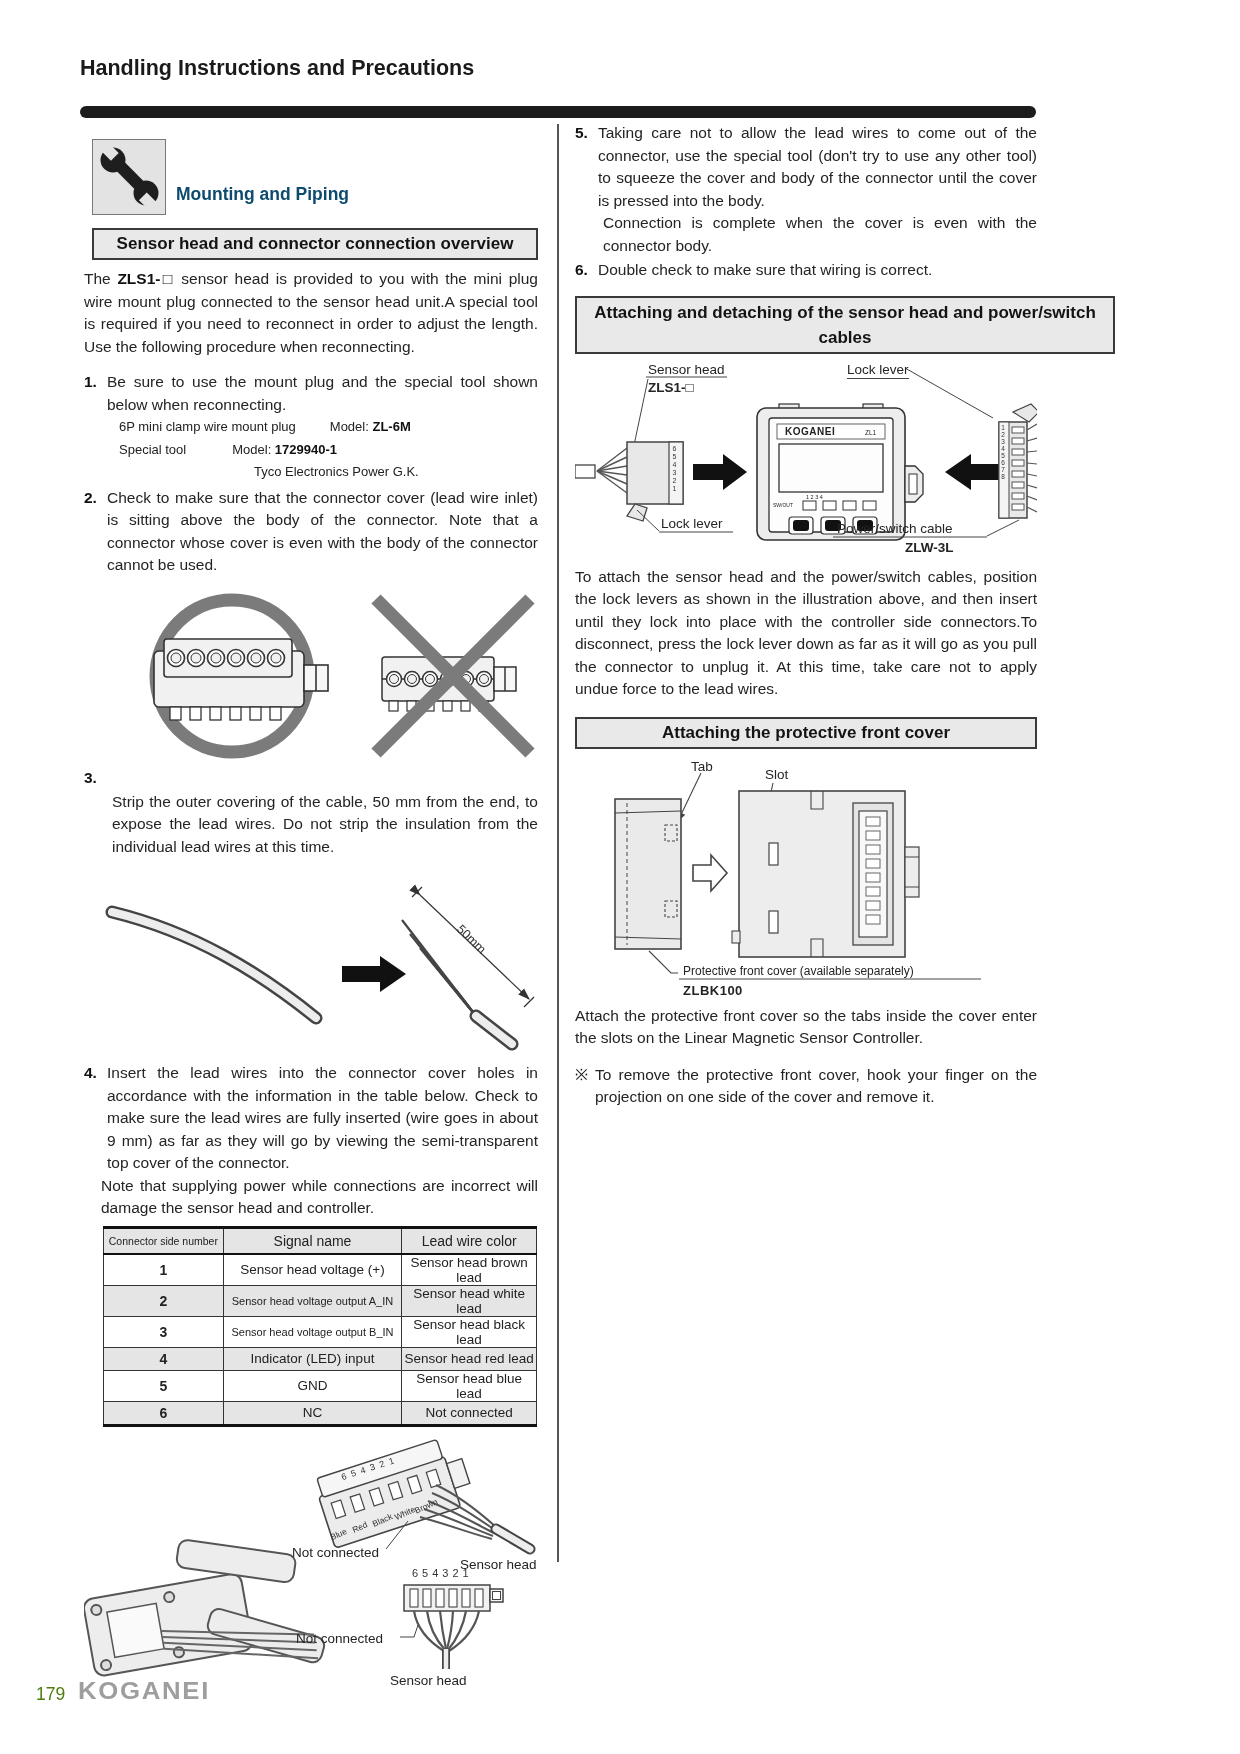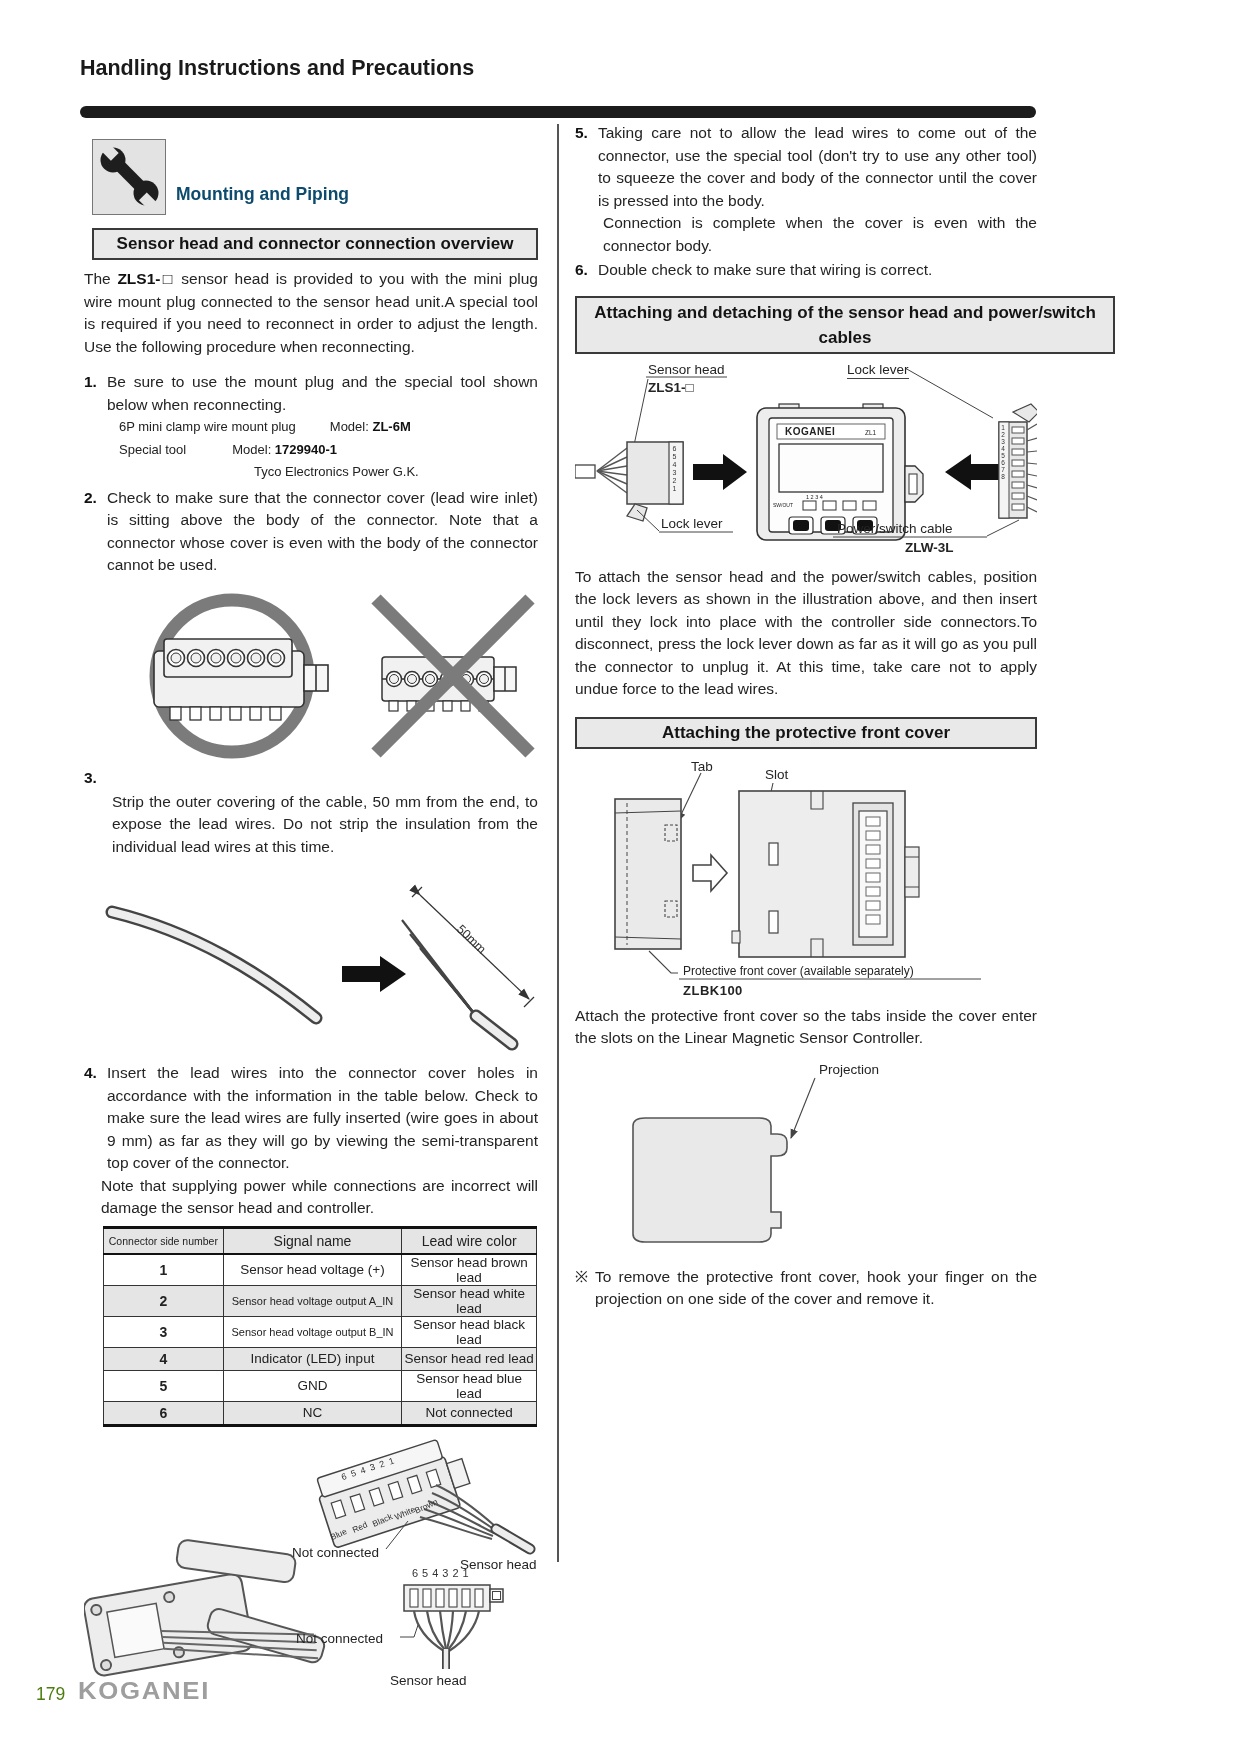--- a/index.html
+++ b/index.html
@@ -469,27 +469,20 @@
         <line x1="104" y1="224" x2="406" y2="224" stroke="#444" stroke-width="1"></line>
       </svg>
       <span class="dlabel" style="left:116px;top:4px;">Tab</span>
       <span class="dlabel" style="left:190px;top:12px;">Slot</span>
       <span class="dlabel-sm" style="left:108px;top:209px;">Protective front cover (available separately)</span>
       <span class="dlabel bold" style="left:108px;top:228px;font-size:13px;letter-spacing:0.5px;">ZLBK100</span>
     </div>
 
     <p class="jp" style="margin:22px 0 0 0;">Attach the protective front cover so the tabs inside the cover enter the slots on the Linear Magnetic Sensor Controller.</p>
 
-    <div style="position:relative;height:192px;margin-top:10px;">
-      <svg width="462" height="192" viewBox="0 0 462 192">
-        <path d="M70,58 H184 Q196,58 196,66 V74 H202 Q212,74 212,82 V88 Q212,96 202,96 H196 V152 H206 V168 H196 V174 Q196,182 184,182 H70 Q58,182 58,174 V66 Q58,58 70,58 Z" fill="#e9e9e9" stroke="#555" stroke-width="1.6"></path>
-        <polyline points="240,18 216,78" fill="none" stroke="#444" stroke-width="1.1" marker-end="url(#ldrarrow)"></polyline>
-      </svg>
-      <span class="dlabel" style="left:244px;top:2px;">Projection</span>
-    </div>
 
     <div class="note" style="margin-top:14px;">
       <div class="note-marker">※</div>
       <div class="jp" style="flex:1;">To remove the protective front cover, hook your finger on the projection on one side of the cover and remove it.</div>
     </div>
 
   </div>
 
   <div class="abs" style="left:36px;top:1684px;font-size:17.5px;color:#4d7c0f;">179</div>
   <div class="abs" style="left:78px;top:1678px;font-size:23px;font-weight:800;color:#9e9e9e;letter-spacing:1.5px;transform:scaleX(1.12);transform-origin:left center;">KOGANEI</div>

